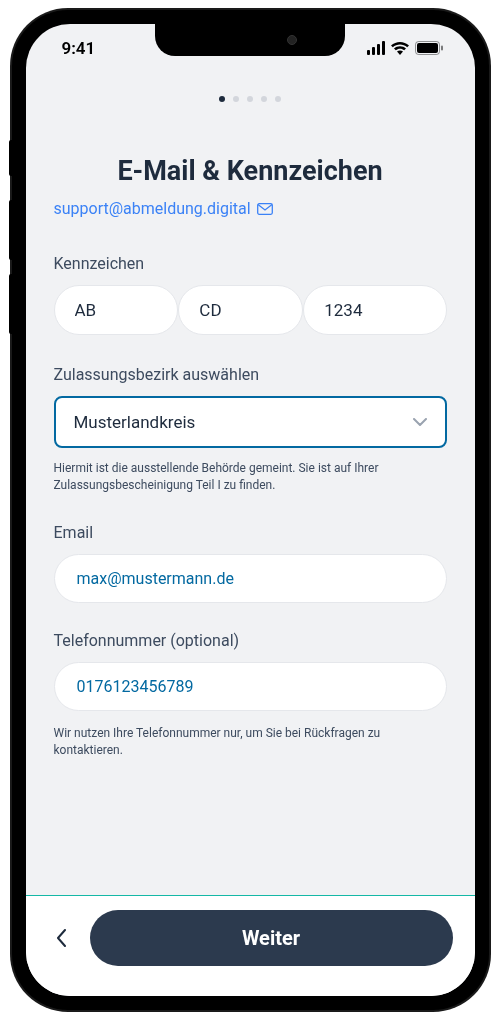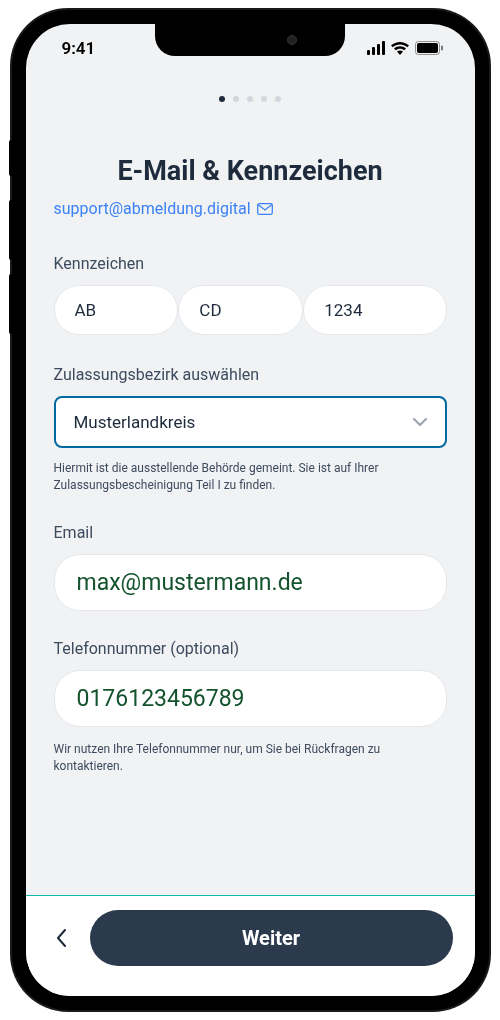--- a/index.html
+++ b/index.html
@@ -188,22 +188,22 @@
       font-size: 12px;
       line-height: 1.45;
       margin-bottom: 28px;
     }
     .text-input {
       width: 100%;
       background: #fff;
       border: 1px solid #e5e7eb;
       border-radius: 26px;
       padding: 14px 22px;
-      font-size: 23px;
-      color: #14532d;
+      font-size: 16px;
+      color: #0369a1;
       font-family: inherit;
       margin-bottom: 28px;
     }
     .text-input.phone-input { margin-bottom: 14px; }
     .bottom-bar {
       padding: 14px 22px 30px;
       display: flex;
       align-items: center;
       gap: 16px;
       background: #fff;

